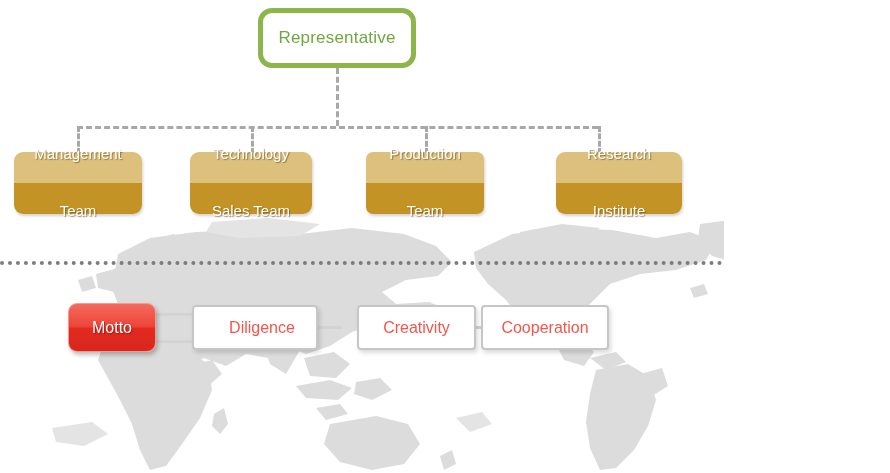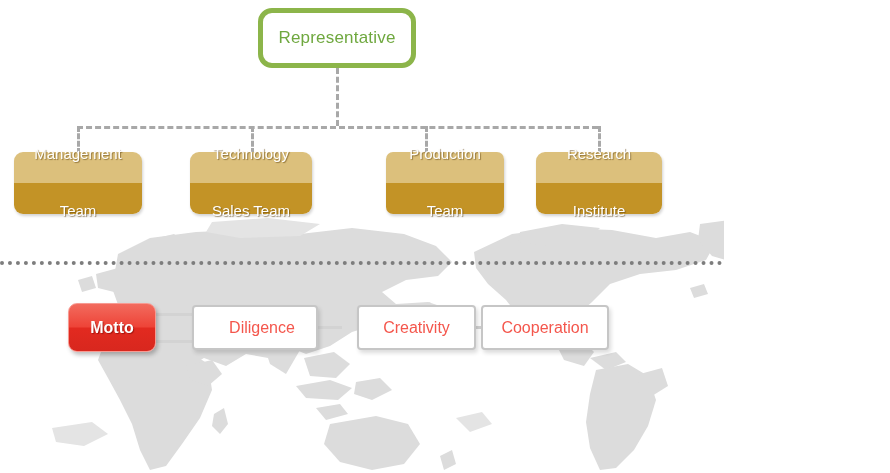--- a/index.html
+++ b/index.html
@@ -109,21 +109,20 @@
     border-radius: 9px;
     background: linear-gradient(to bottom,
                 #f26b5e 0%, #ee4438 48%,
                 #e22a20 52%, #d8271e 100%);
     border: 1px solid #f79a92;
     box-sizing: border-box;
     display: flex;
     align-items: center;
     justify-content: center;
     box-shadow: 2px 3px 4px rgba(0,0,0,0.25);
-    font-weight: bold;
   }
   .motto-box .label {
     font-size: 16px;
     color: #ffffff;
     text-shadow: 1px 1px 1px rgba(120,10,5,0.6);
     white-space: nowrap;
   }
 
   .value-box {
     position: absolute;
@@ -235,26 +234,26 @@
   <div class="team-box" style="left:14px; width:128px;">
     <span class="tline">Management</span>
     <span class="tline">Team</span>
   </div>
 
   <div class="team-box" style="left:190px; width:122px;">
     <span class="tline">Technology</span>
     <span class="tline">Sales Team</span>
   </div>
 
-  <div class="team-box" style="left:386px; width:118px;border-radius:7px;">
+  <div class="team-box" style="left:366px; width:118px;border-radius:7px;">
     <span class="tline">Production</span>
     <span class="tline">Team</span>
   </div>
 
-  <div class="team-box" style="left:536px; width:126px;text-align:center;">
+  <div class="team-box" style="left:556px; width:126px;text-align:center;">
     <span class="tline">Research</span>
     <span class="tline">Institute</span>
   </div>
 
   <div id="divider"></div>
 
   <div class="conn" style="left:154px; top:313px; width:40px;"></div>
   <div class="conn" style="left:154px; top:340px; width:40px;"></div>
   <div class="conn" style="left:316px; top:326px; width:26px;"></div>
   <div class="conn" style="left:457px; top:326px; width:26px;"></div>

